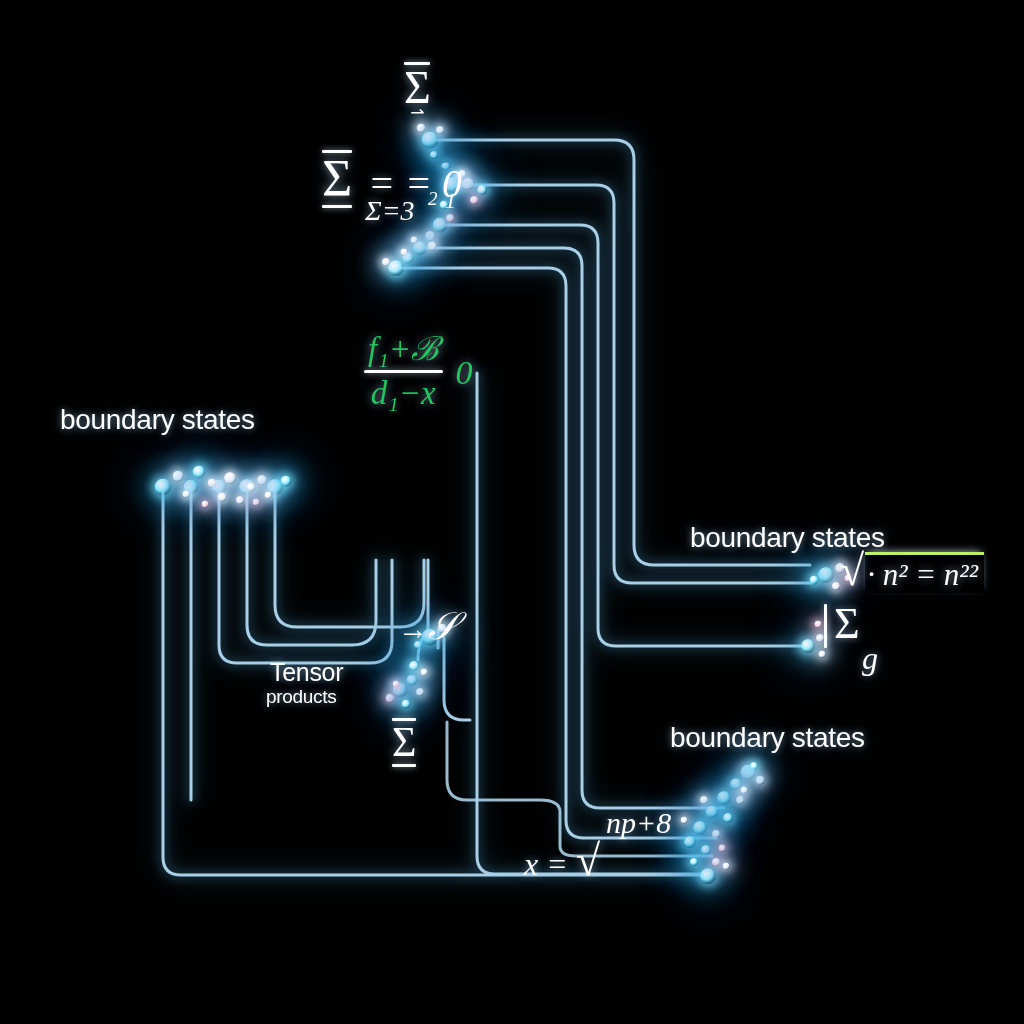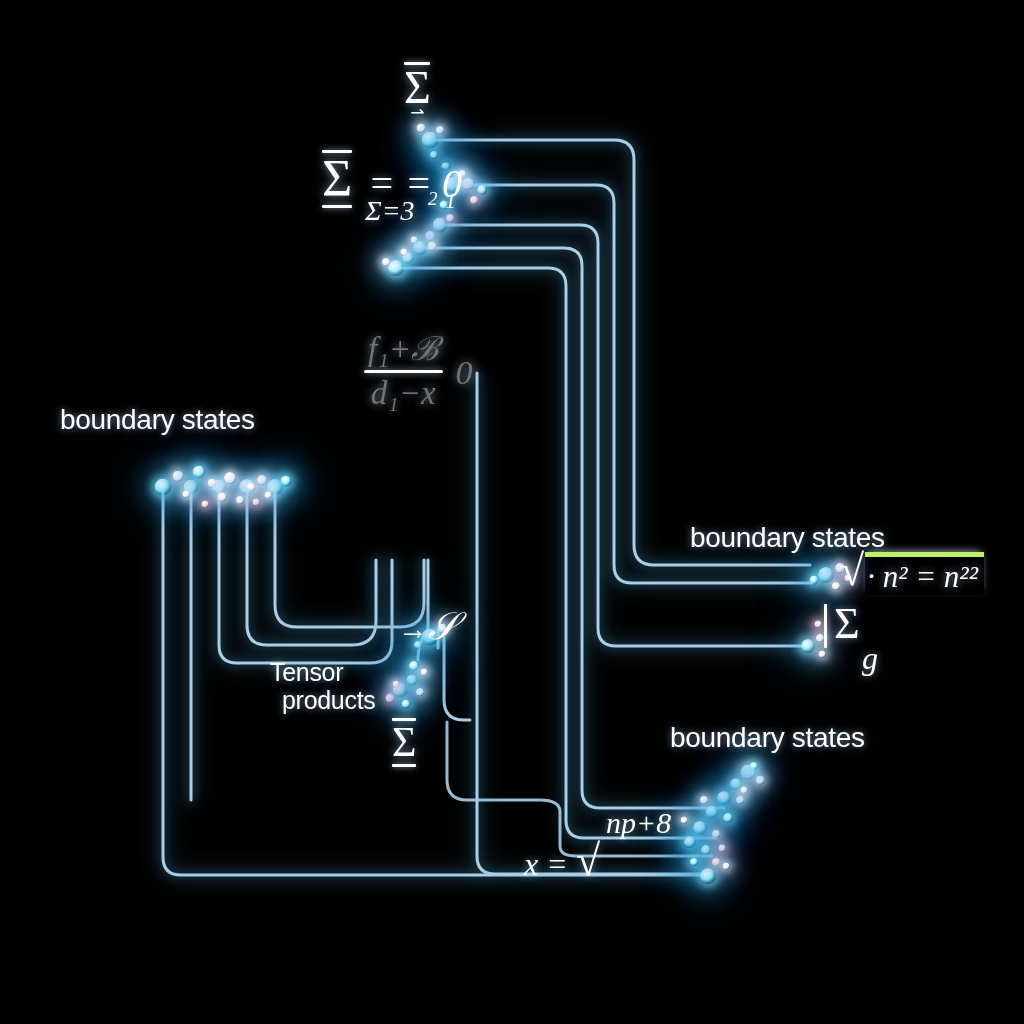--- a/index.html
+++ b/index.html
@@ -95,21 +95,21 @@
     border-radius: 1px;
     box-shadow: 0 0 6px rgba(210,235,255,0.7);
   }
   .sig-body { display: block; line-height: 0.92; }
   
   .frac {
     position: absolute;
     display: inline-flex;
     flex-direction: column;
     align-items: center;
-    color: #737373;
+    color: #22c55e;
     font-family: "Liberation Serif", serif;
     font-style: italic;
     text-shadow: 0 0 8px rgba(200,230,255,0.55),
                  0 0 20px rgba(120,190,240,0.28);
   }
   .frac-num, .frac-den { display: block; padding: 0 4px; line-height: 1.05; }
   .frac-rule {
     display: block;
     height: 3px;
     width: 100%;
@@ -135,21 +135,21 @@
     text-shadow: 0 0 8px rgba(200,230,255,0.55),
                  0 0 20px rgba(120,190,240,0.28);
   }
   .rad-sign {
     font-style: normal;
     font-size: 44px;
     line-height: 0.86;
     margin-right: 1px;
   }
   .rad-body {
-    border-top: 5px solid #bef264;
+    border-top: 3px solid #bef264;
     padding: 2px 6px 0 2px;
     box-shadow: 0 -3px 8px -3px rgba(210,235,255,0.8);
   }
   .arrow-mark {
     position: absolute;
     color: #ffffff;
     font-family: "Liberation Sans", sans-serif;
     font-size: 30px;
     text-shadow: 0 0 8px rgba(200,230,255,0.6);
   }
@@ -310,21 +310,21 @@
 
   <div id="label-layer">
 
     <div class="label plain" style="left:60px;top:404px;font-size:28px;">boundary states</div>
 
     <div class="label plain" style="left:690px;top:522px;font-size:28px;">boundary states</div>
 
     <div class="label plain" style="left:670px;top:722px;font-size:28px;">boundary states</div>
 
     <div class="label plain" style="left:270px;top:658px;font-size:25px;">Tensor</div>
-    <div class="label plain" style="left:282px;top:686px;font-size:25px;">products</div>
+    <div class="label plain" style="left:266px;top:686px;font-size:19px;">products</div>
 
     <div class="sig-wrap" style="left:404px;top:62px;">
       <span class="sig-bar" style="width:26px;height:3px;margin-bottom:2px;"></span>
       <span class="sig-body" style="font-size:46px;">Σ</span>
       <span class="sig-body" style="font-size:17px;margin-top:-4px;">⇀</span>
     </div>
 
     <div class="sig-wrap" style="left:322px;top:150px;">
       <span class="sig-bar" style="width:30px;height:3px;margin-bottom:2px;"></span>
       <span class="sig-body" style="font-size:52px;">Σ</span>

